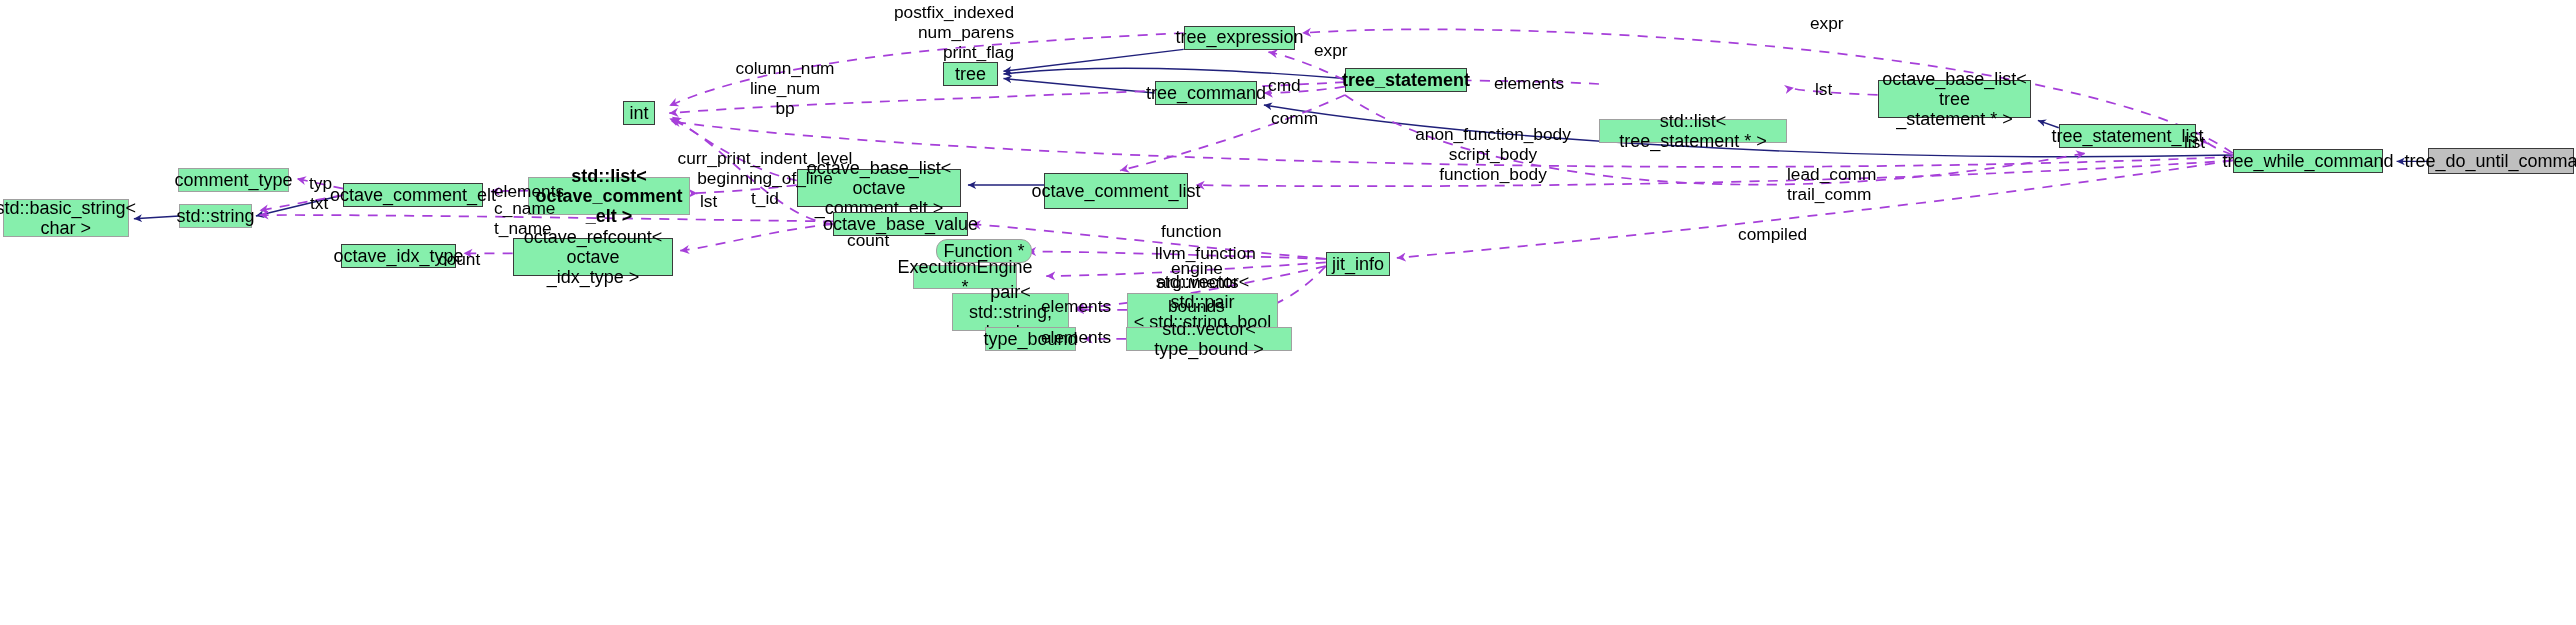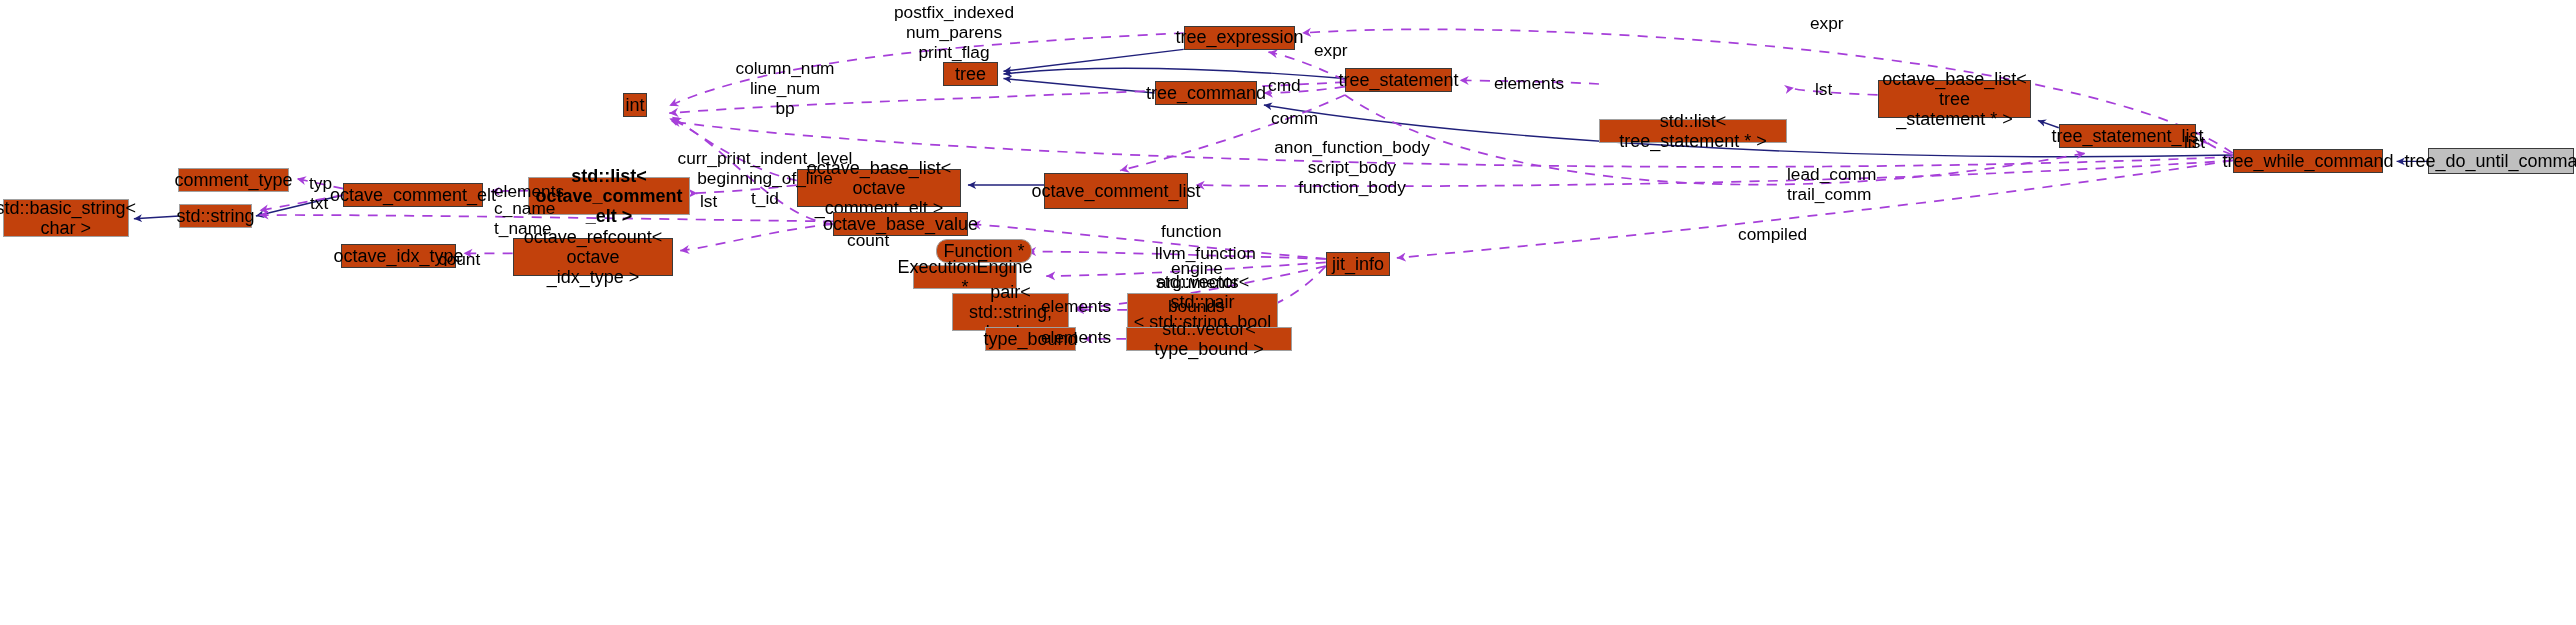--- a/index.html
+++ b/index.html
@@ -7,21 +7,21 @@
   #canvas{position:relative;width:2576px;height:626px;background:#ffffff;overflow:hidden;}
   #edges{position:absolute;left:0;top:0;width:2576px;height:626px;}
   .node{
     position:absolute;
     box-sizing:border-box;
     display:flex;align-items:center;justify-content:center;
     text-align:center;
     font-size:18px;
     line-height:1.12;
     color:#000000;
-    background:#c2410c;
+    background:#86efac;
     border:0.9px solid #a0a0a0;
     white-space:pre-line;
     padding:0.9px 3.6px;
   }
   .node.thick{border:1.8px solid #3a3a3a;}
   .node.current{background:#bfbfbf;border:1.8px solid #3a3a3a;}
   .elabel{
     position:absolute;
     font-size:17.3px;
     line-height:1.16;
@@ -126,29 +126,29 @@
 
       <path d="M1456,292 C1420,330 1380,355 1243,366"></path>
 
       <path d="M2452,176 C2100,230 1700,268 1534,283"></path>
     </g>
   </svg>
 
   <div id="nodes">
       <div class="node thick" style="left: 1184px; top: 25.5px; width: 111px; height: 24px;">tree_expression</div>
       <div class="node thick" style="left: 943px; top: 62px; width: 55px; height: 24px;">tree</div>
-      <div class="node thick" style="left: 1345px; top: 68px; width: 107px; height: 24px;">tree_statement</div>
+      <div class="node thick" style="left: 1345px; top: 68px; width: 122px; height: 24px; font-weight: bold;">tree_statement</div>
       <div class="node thick" style="left: 1155px; top: 81px; width: 102px; height: 24px;">tree_command</div>
       <div class="node" style="left: 1599px; top: 76px; width: 188px; height: 24px; margin-top: 43px;">std::list&lt; tree_statement * &gt;</div>
       <div class="node thick" style="left: 1878px; top: 80px; width: 153px; height: 38px;">octave_base_list&lt; tree
 _statement * &gt;</div>
       <div class="node thick" style="left: 2059px; top: 124px; width: 137px; height: 24px;">tree_statement_list</div>
       <div class="node thick" style="left: 2233px; top: 149px; width: 150px; height: 24px;">tree_while_command</div>
       <div class="node current" style="left: 2428px; top: 148px; width: 146px; height: 25.5px;">tree_do_until_command</div>
-      <div class="node thick" style="left: 623px; top: 93px; width: 24px; height: 24px;">int</div>
+      <div class="node thick" style="left: 623px; top: 101px; width: 32px; height: 24px;">int</div>
       <div class="node" style="left: 178px; top: 168px; width: 111px; height: 24px;">comment_type</div>
       <div class="node thick" style="left: 343px; top: 183px; width: 140px; height: 24px;">octave_comment_elt</div>
       <div class="node" style="left: 528px; top: 177px; width: 162px; height: 38px; font-weight: bold;">std::list&lt; octave_comment
 _elt &gt;</div>
       <div class="node thick" style="left: 797px; top: 169px; width: 164px; height: 38px;">octave_base_list&lt; octave
 _comment_elt &gt;</div>
       <div class="node thick" style="left: 1044px; top: 173px; width: 144px; height: 36px;">octave_comment_list</div>
       <div class="node" style="left: 2.7px; top: 199px; width: 126px; height: 38px;">std::basic_string&lt;
 char &gt;</div>
       <div class="node" style="left: 179px; top: 204px; width: 73px; height: 24px;">std::string</div>
@@ -160,34 +160,34 @@
       <div class="node thick" style="left: 1326px; top: 252px; width: 64px; height: 24px;">jit_info</div>
       <div class="node" style="left: 913px; top: 265px; width: 104px; height: 24px;">ExecutionEngine *</div>
       <div class="node" style="left: 952px; top: 293px; width: 117px; height: 38px;">pair&lt; std::string,
 bool &gt;</div>
       <div class="node" style="left: 1127px; top: 293px; width: 151px; height: 38px;">std::vector&lt; std::pair
 &lt; std::string, bool &gt; &gt;</div>
       <div class="node" style="left: 985px; top: 327px; width: 91px; height: 24px;">type_bound</div>
       <div class="node" style="left: 1126px; top: 327px; width: 166px; height: 24px;">std::vector&lt; type_bound &gt;</div>
     </div>
   <div id="labels">
-      <div class="elabel" style="left: 954px; top: 1.8px;">postfix_indexed
+      <div class="elabel" style="left: 954px; top: 1.8px; text-align: right;">postfix_indexed
 num_parens
 print_flag</div>
       <div class="elabel left" style="left: 1810px; top: 12.7px;">expr</div>
       <div class="elabel" style="left: 785px; top: 58px;">column_num
 line_num
 bp</div>
       <div class="elabel left" style="left: 1314px; top: 40px;">expr</div>
       <div class="elabel left" style="left: 1268px; top: 75px;">cmd</div>
       <div class="elabel left" style="left: 1494px; top: 73px;">elements</div>
       <div class="elabel left" style="left: 1815px; top: 79px;">lst</div>
       <div class="elabel left" style="left: 1271px; top: 108px;">comm</div>
       <div class="elabel left" style="left: 2184px; top: 132px;">list</div>
-      <div class="elabel" style="left: 1352px; top: 124px; margin-top: 13px;">anon_function_body
+      <div class="elabel" style="left: 1493px; top: 124px;">anon_function_body
 script_body
 function_body</div>
       <div class="elabel left" style="left: 1787px; top: 164px;">lead_comm
 trail_comm</div>
       <div class="elabel" style="left: 765px; top: 148px;">curr_print_indent_level
 beginning_of_line
 t_id</div>
       <div class="elabel left" style="left: 309px; top: 173px;">typ</div>
       <div class="elabel left" style="left: 494px; top: 181px;">elements</div>
       <div class="elabel left" style="left: 700px; top: 191px;">lst</div>

